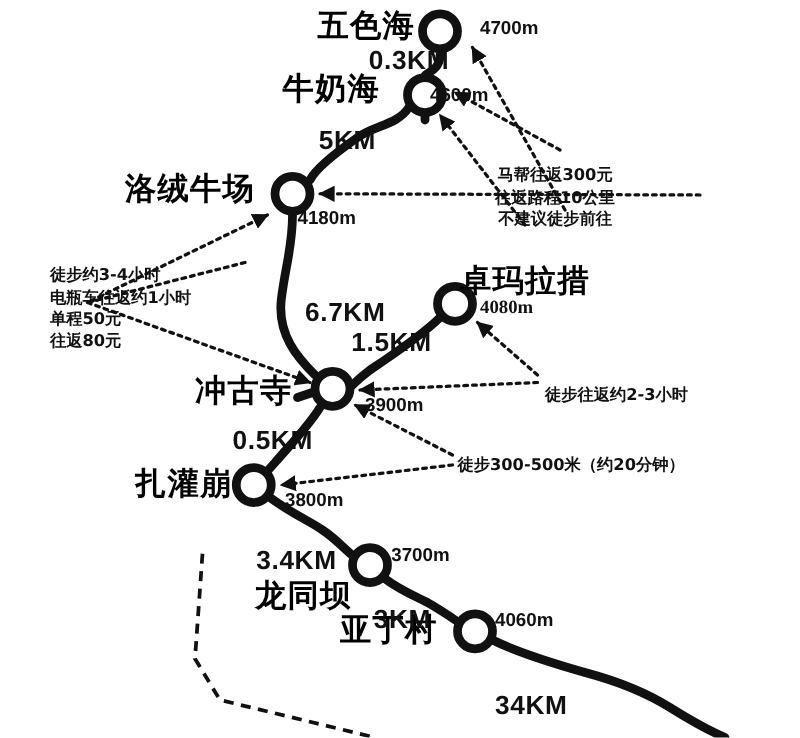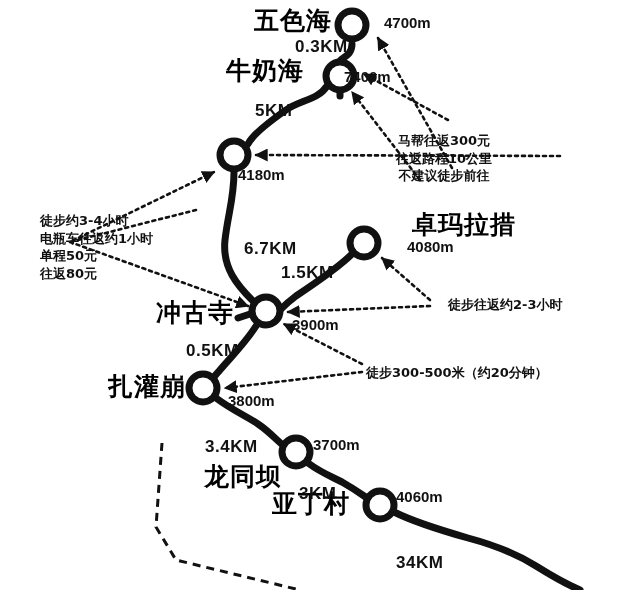--- a/index.html
+++ b/index.html
@@ -27,21 +27,21 @@
   
   .alt{
     font-size:15px;
     font-weight:bold;
     font-family:"Liberation Sans","DejaVu Sans",sans-serif;
     color:#111;
     letter-spacing:0px;
   }
   
   .dist{
-    font-size:17px;
+    font-size:21px;
     font-weight:bold;
     font-family:"Liberation Sans","DejaVu Sans",sans-serif;
     color:#111;
     letter-spacing:0.5px;
   }
   
   .note{
     font-family:"DejaVu Sans","Liberation Sans",sans-serif;
     font-size:13px;
     font-weight:bold;
@@ -122,26 +122,27 @@
 
     <g fill="none" stroke="#111" stroke-width="3" stroke-dasharray="8 6" stroke-linecap="butt">
       <path d="M162,443 L156,527 L176,560 L300,590"></path>
     </g>
   </svg>
 
   <div class="lbl station-name" style="left:254px;top:8px;">五色海</div>
   <div class="lbl alt" style="left:372px;top:14px;margin-left:12px;">4700m</div>
 
   <div class="lbl station-name" style="left:226px;top:58px;">牛奶海</div>
-  <div class="lbl alt" style="left:344px;top:68px;">7400m</div>
+  <div class="lbl alt" style="left:344px;top:68px;">4600m</div>
 
+  <div class="lbl station-name" style="left:100px;top:138px;">洛绒牛场</div>
   <div class="lbl alt" style="left:238px;top:166px;">4180m</div>
 
-  <div class="lbl station-name" style="left:368px;top:212px;margin-left:44px;">卓玛拉措</div>
-  <div class="lbl alt" style="left:407px;top:238px;">4080m</div>
+  <div class="lbl station-name" style="left:368px;top:212px;">卓玛拉措</div>
+  <div class="lbl alt" style="left:384px;top:238px;font-family:Liberation Serif, serif;">4080m</div>
 
   <div class="lbl station-name" style="left:156px;top:300px;">冲古寺</div>
   <div class="lbl alt" style="left:292px;top:316px;">3900m</div>
 
   <div class="lbl station-name" style="left:108px;top:374px;">扎灌崩</div>
   <div class="lbl alt" style="left:228px;top:392px;">3800m</div>
 
   <div class="lbl station-name" style="left:204px;top:450px;margin-top:14px;">龙同坝</div>
   <div class="lbl alt" style="left:313px;top:436px;text-align:right;">3700m</div>
 
@@ -163,21 +164,21 @@
     <div>不建议徒步前往</div>
   </div>
 
   <div class="lbl note" style="left:40px;top:212px;">
     <div>徒步约3-4小时</div>
     <div>电瓶车往返约1小时</div>
     <div>单程50元</div>
     <div>往返80元</div>
   </div>
 
-  <div class="lbl note" style="left:436px;top:296px;margin-left:12px;">
+  <div class="lbl note" style="left:436px;top:308px;">
     <div>徒步往返约2-3小时</div>
   </div>
 
   <div class="lbl note" style="left:366px;top:364px;">
     <div>徒步300-500米（约20分钟）</div>
   </div>
 
 
 </div>
 

